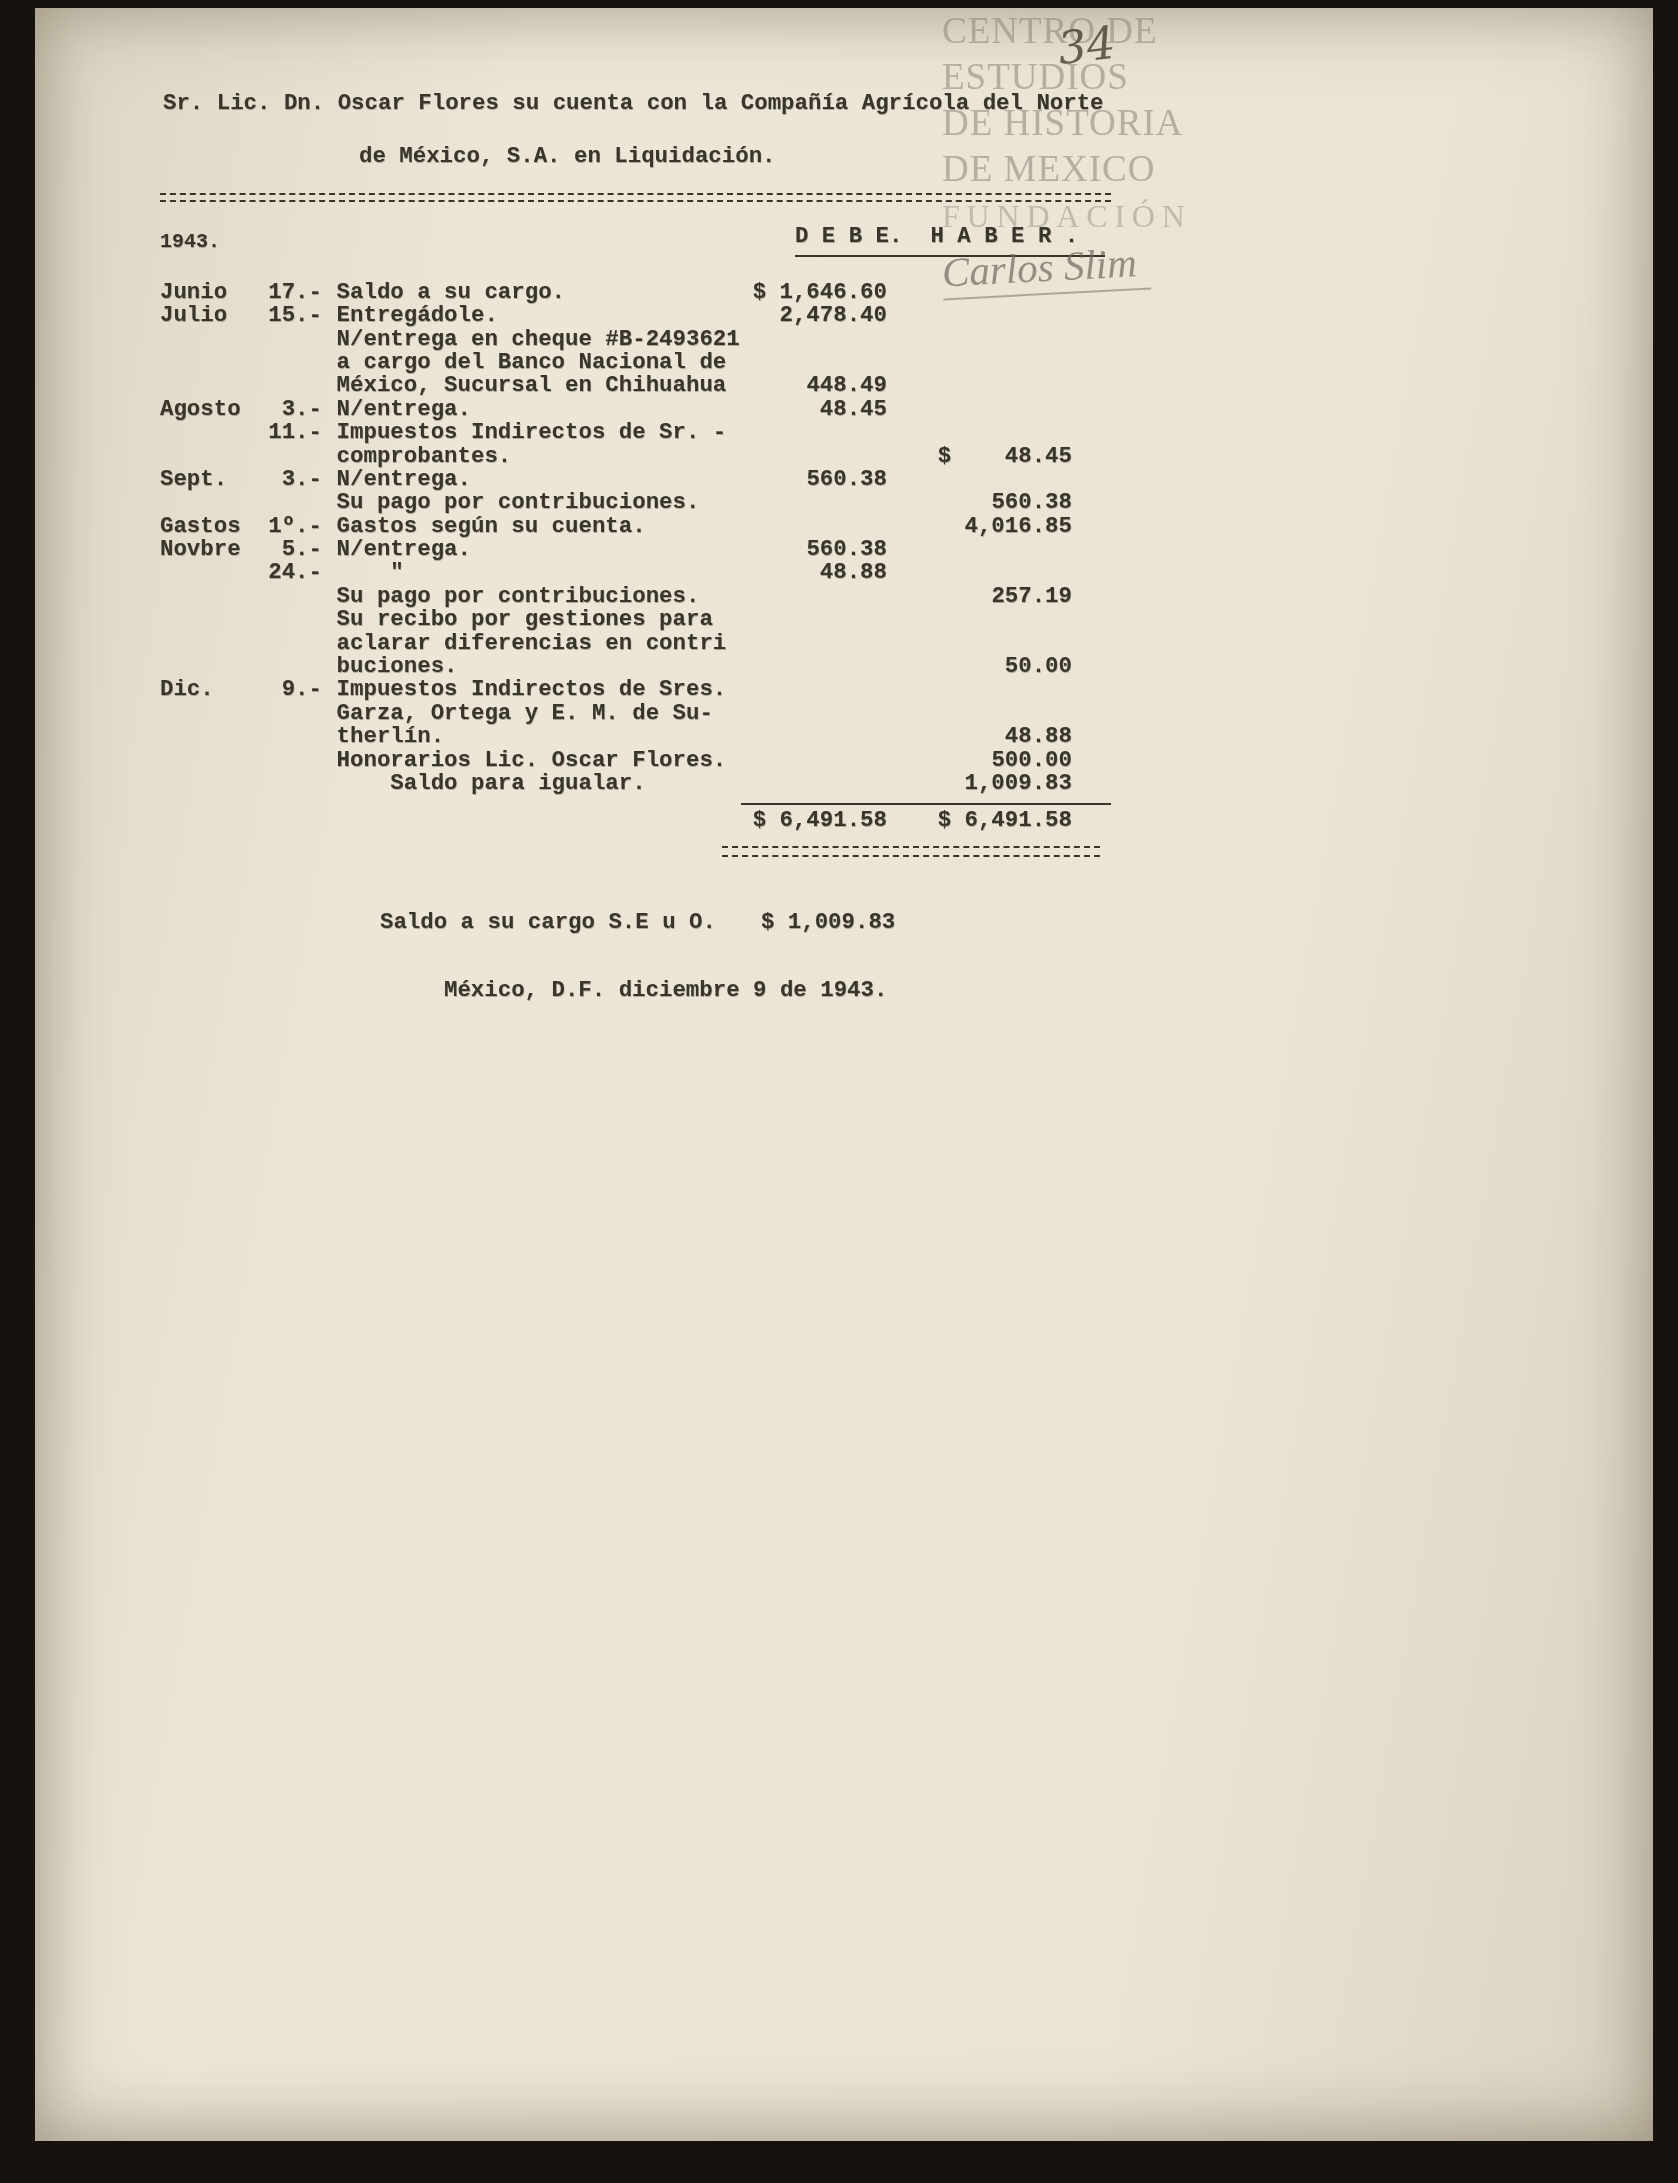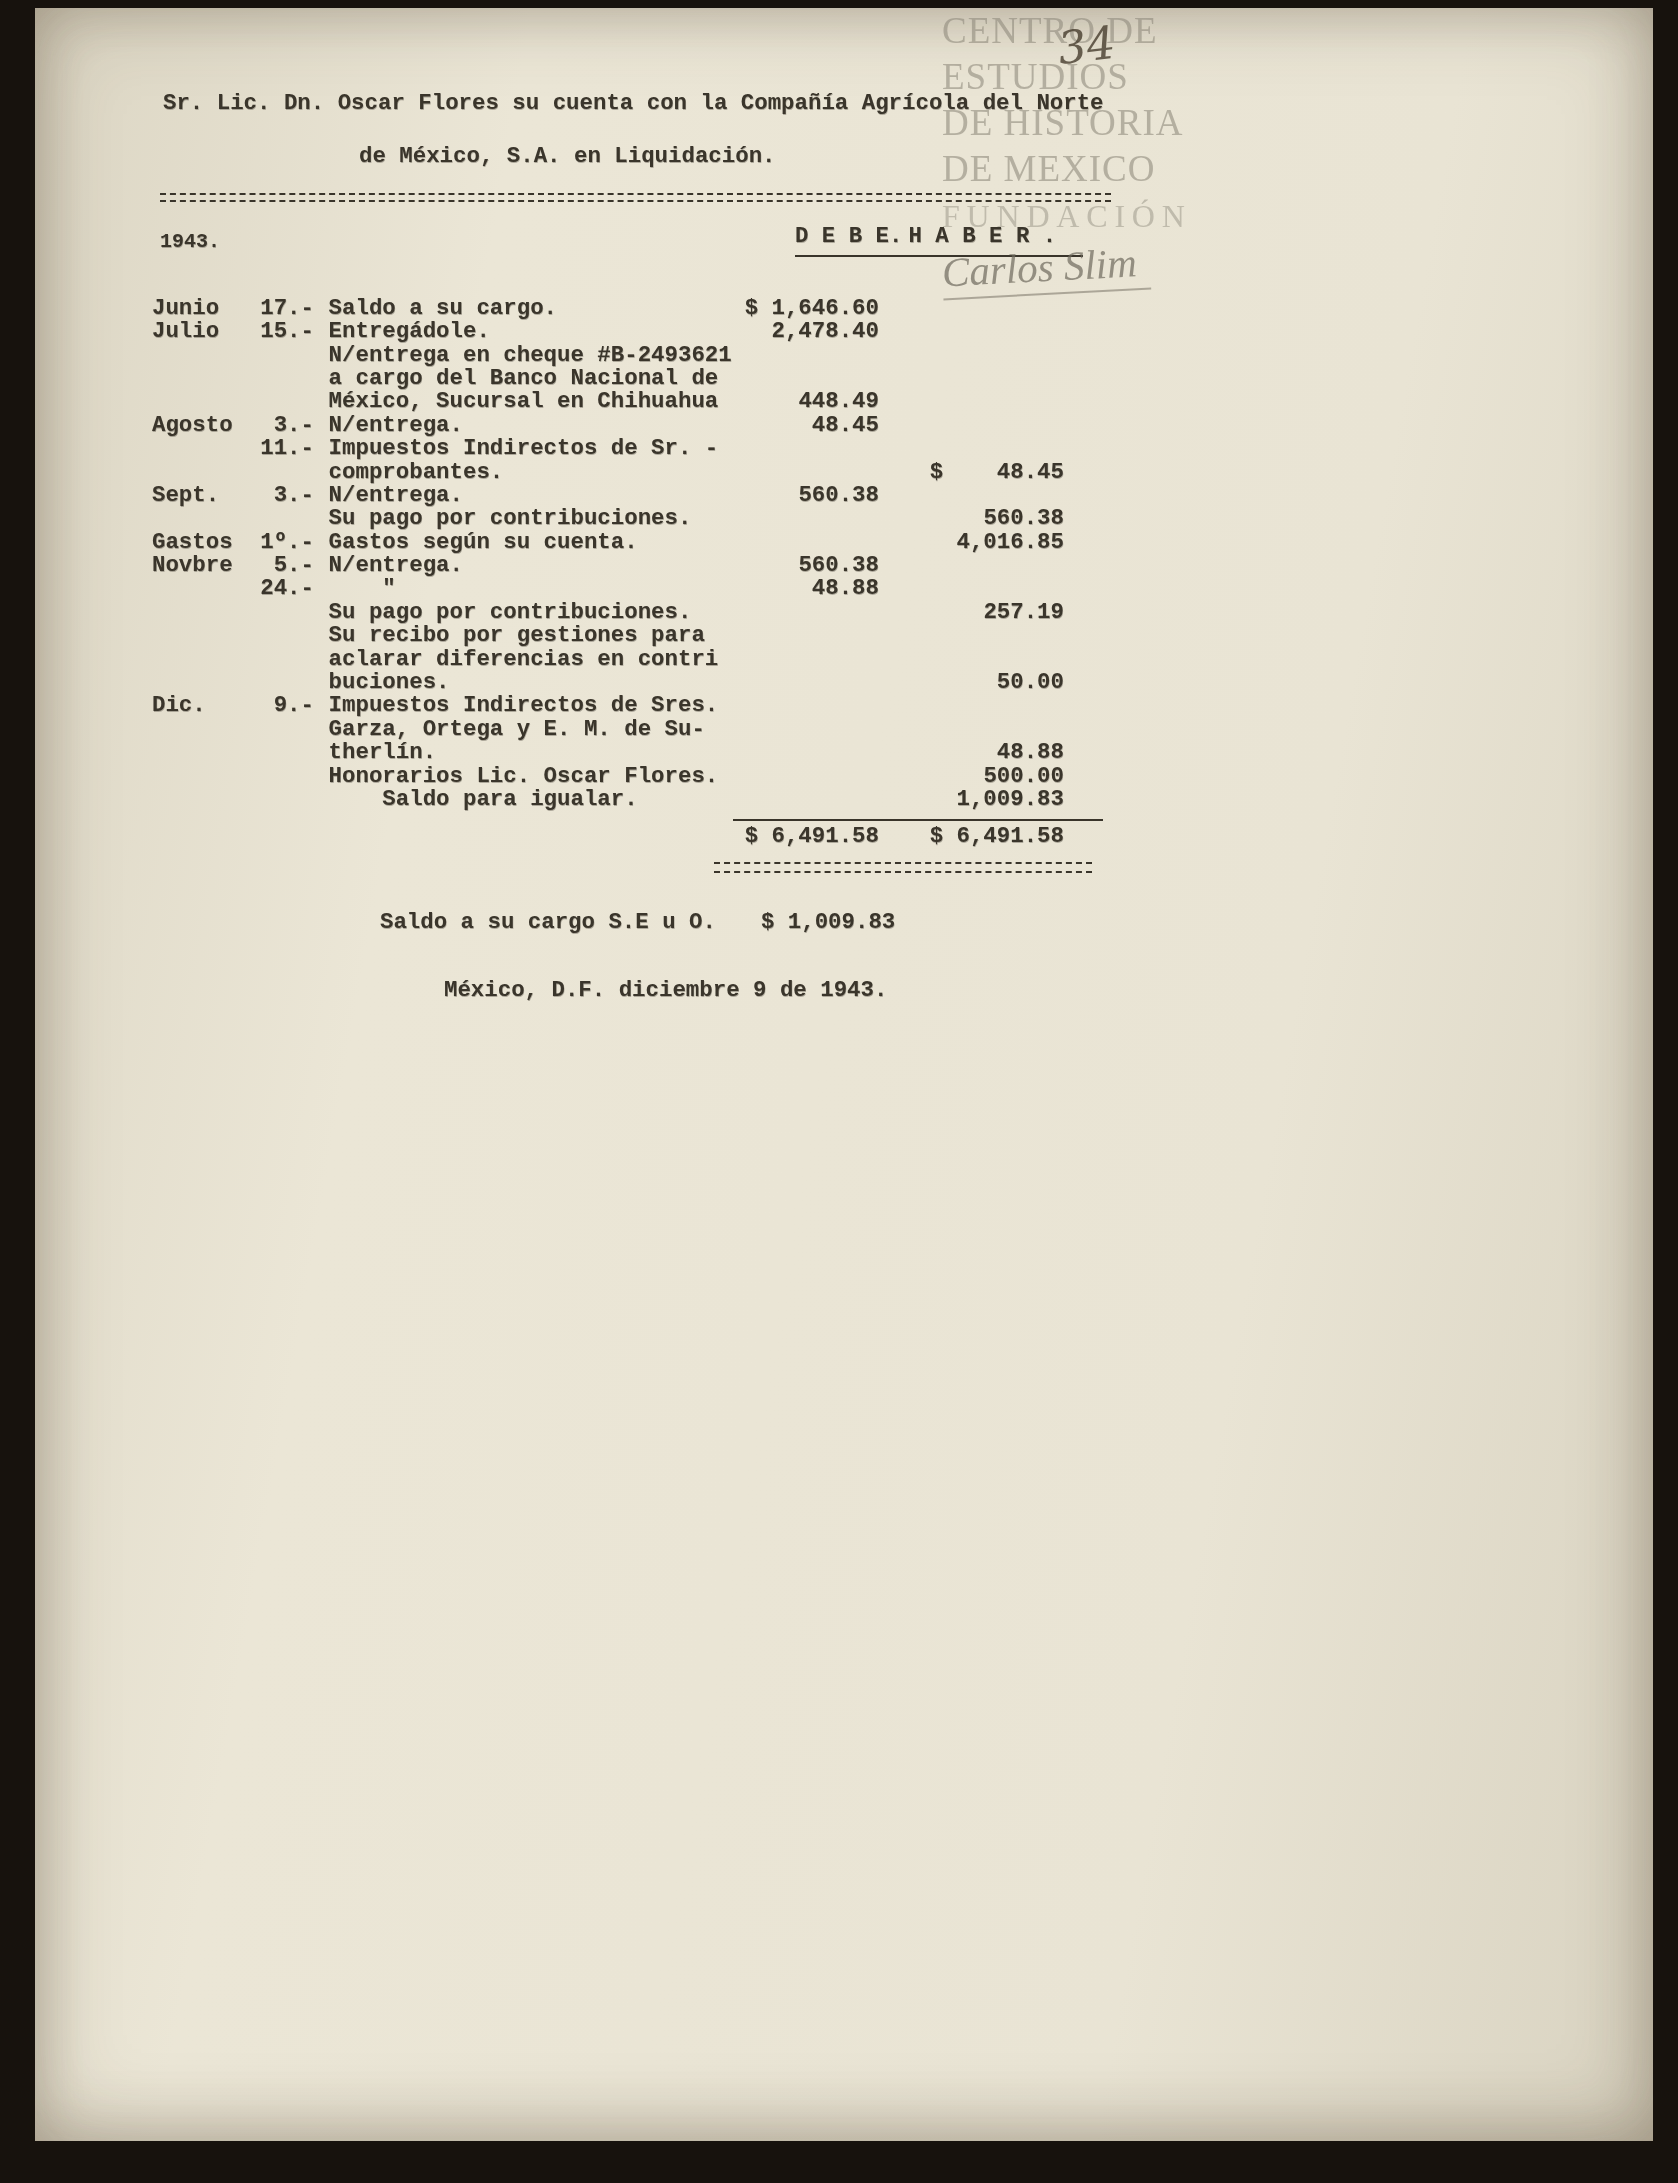--- a/index.html
+++ b/index.html
@@ -23,26 +23,26 @@
   }
   .title1 { position:absolute; left:128px; top:82px; font-size:22.4px; white-space:pre; }
   .title2 { position:absolute; left:324px; top:135px; font-size:22.4px; white-space:pre; }
   .dash-sep {
     position:absolute; left:125px; top:185px; width:951px; height:8.8px;
     border-top:2.9px dashed #39342a; border-bottom:2.9px dashed #39342a;
   }
   .year { position:absolute; left:125px; top:222px; font-size:20px; }
   .cols-header {
     position:absolute; left:760px; top:215px;
-    display:flex; gap:6px;
+    display:flex; gap:28px;
     border-bottom:2.9px solid #39342a;
     padding:0 27px 5.9px 0;
     font-size:22.4px; white-space:pre;
   }
-  .ledger { position:absolute; left:117px; top:273px; width:951px;margin-top:16px; }
+  .ledger { position:absolute; left:125px; top:273px; width:951px; }
   .row { display:flex; height:23.4px; font-size:22.4px; line-height:23.4px; }
   .row .m { width:107px; white-space:pre; }
   .row .d { width:55px; text-align:right; white-space:pre; }
   .row .t { flex:1; padding-left:14.6px; white-space:pre; overflow:visible; }
   .row .debe  { width:185px; text-align:right; padding-right:39px; white-space:pre; }
   .row .haber { width:185px; text-align:right; padding-right:39px; white-space:pre; }
   .row.totals { margin-top:7.8px; height:33px; }
   .row.totals .debe, .row.totals .haber { border-top:2.9px solid #39342a; padding-top:3.9px; }
   .double-dash {
     margin-left:562px; margin-top:9.8px; width:378px; height:10.7px;

